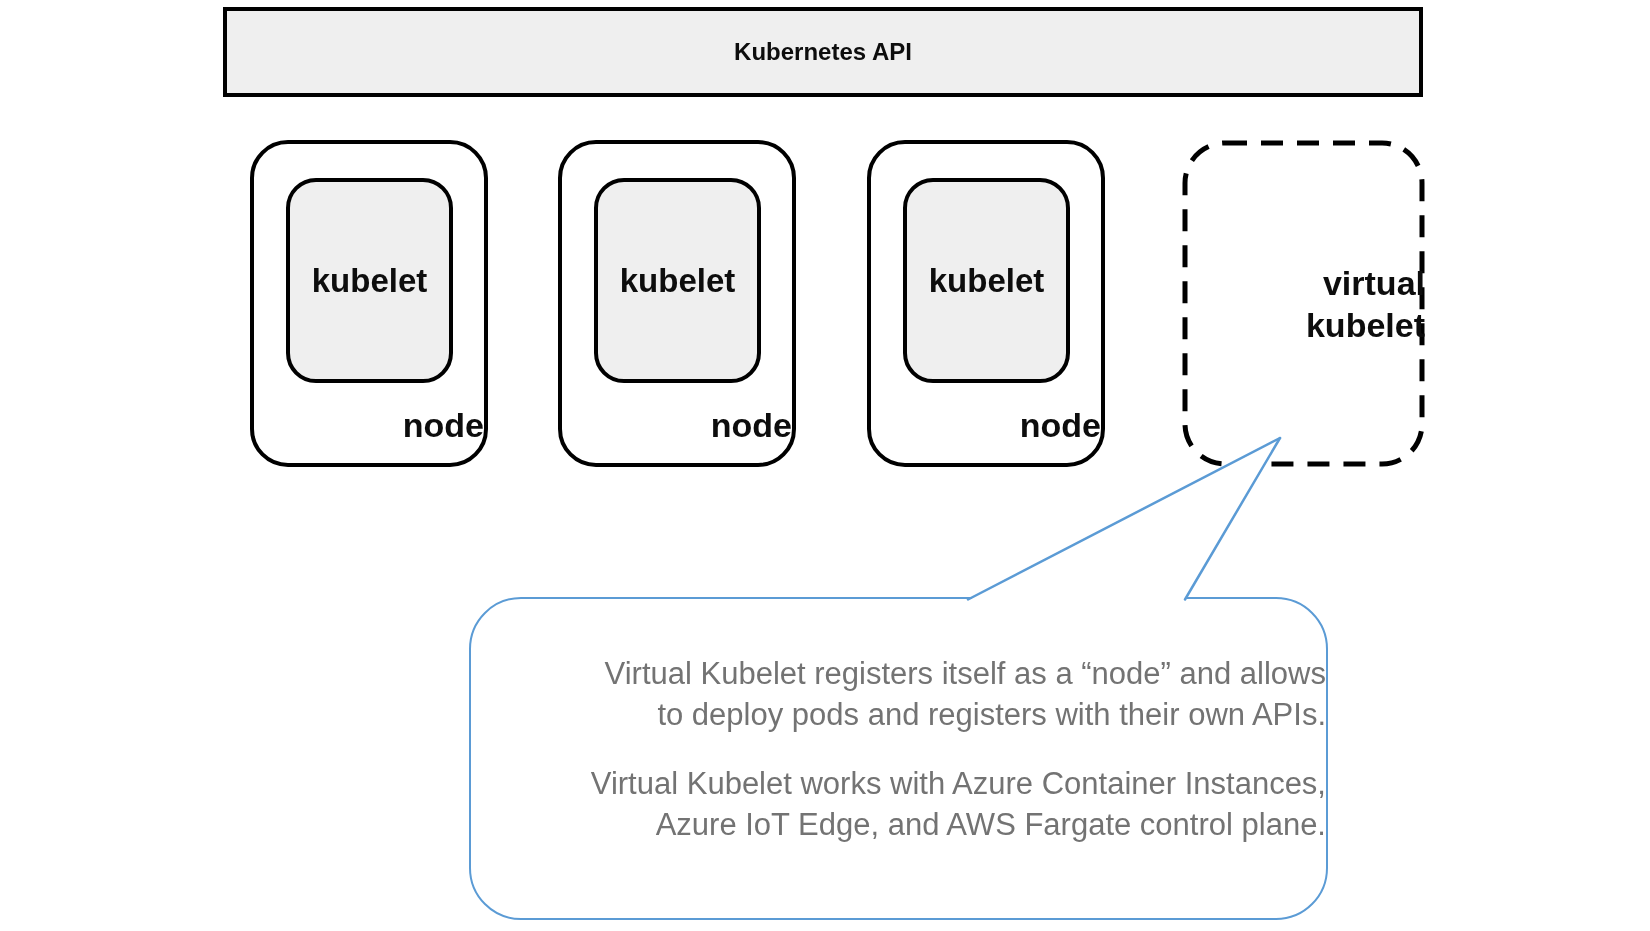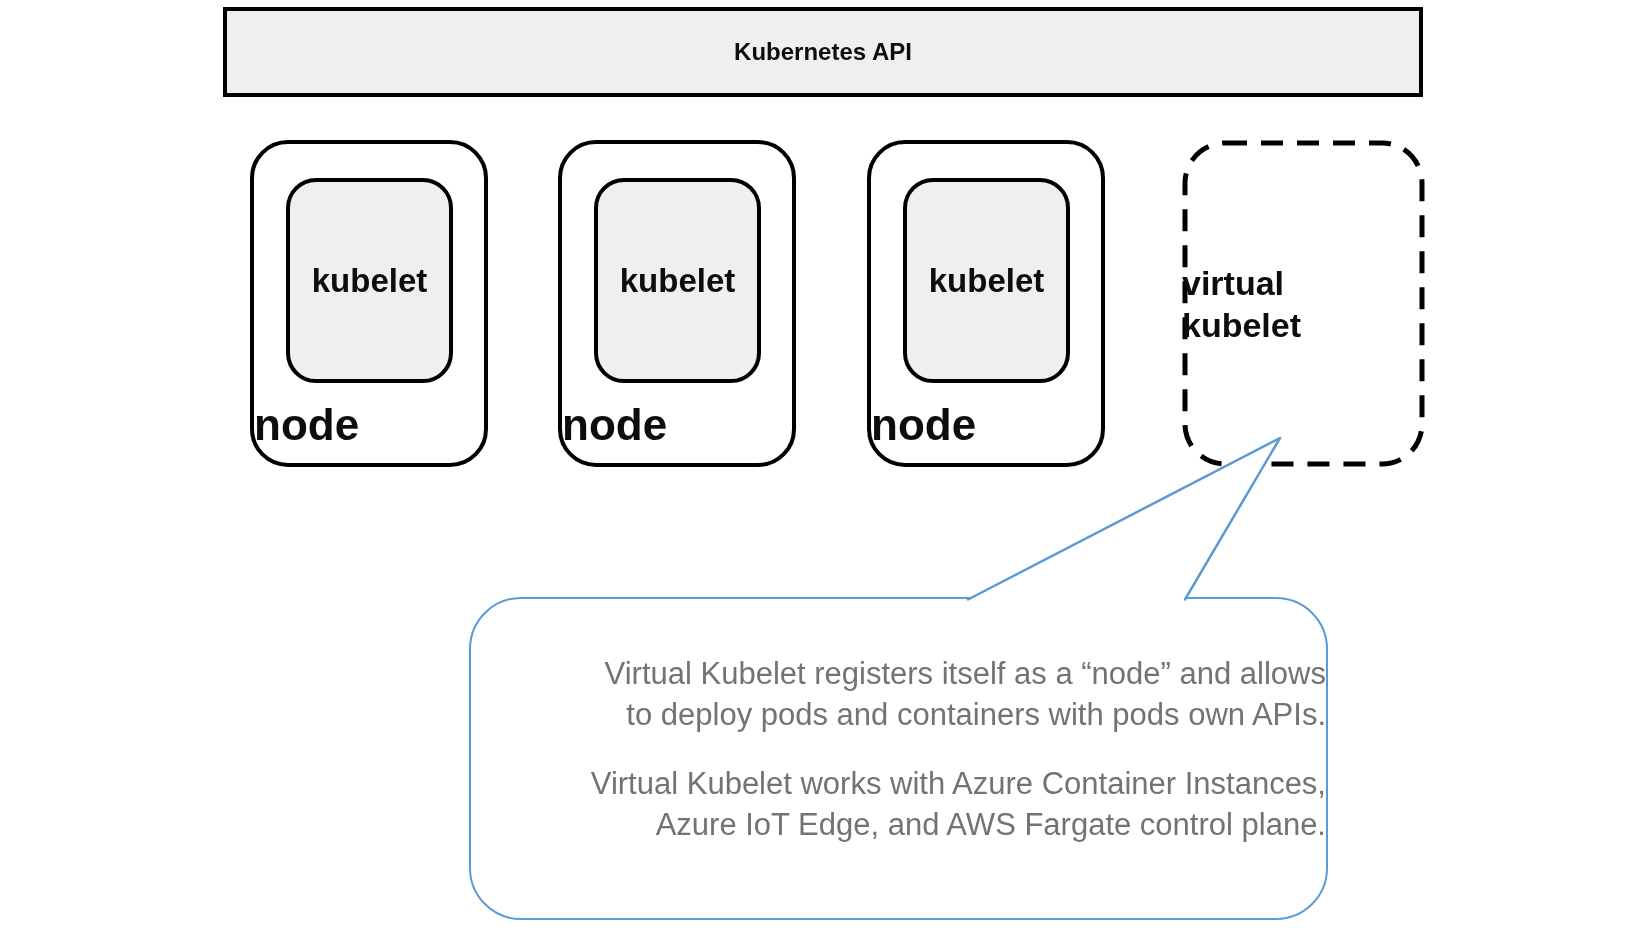--- a/index.html
+++ b/index.html
@@ -50,36 +50,36 @@
     box-sizing: border-box;
     background: var(--panel-gray);
     border: 4px solid var(--line-black);
     border-radius: 30px;
     display: flex; align-items: center; justify-content: center;
     font-size: 33px; font-weight: bold;
   }
   .node-label {
     position: absolute;
     left: 0; right: 0; bottom: 18px;
-    text-align: left;
-    font-size: 44px; font-weight: bold;
+    text-align: right;
+    font-size: 34px; font-weight: bold;
     line-height: 40px;
   }
 
   
   .virtual {
     position: absolute;
     left: 1182px; top: 140px;
     width: 243px; height: 327px;
   }
   .virtual svg { position: absolute; left: 0; top: 0; }
   .virtual-label {
     position: absolute; inset: 0;
     display: flex; flex-direction: column;
-    align-items: flex-start; justify-content: center;
+    align-items: flex-end; justify-content: center;
     font-size: 34px; font-weight: bold;
     line-height: 42px;
     text-align: center;
   }
 
   
   .bubble {
     position: absolute;
     left: 469px; top: 597px;
     width: 859px; height: 323px;
@@ -144,21 +144,21 @@
     <div class="virtual-label">
       <span>virtual</span>
       <span>kubelet</span>
     </div>
   </div>
 
   <div class="bubble">
     <div class="bubble-text">
       <div class="bubble-para">
         <div>Virtual Kubelet registers itself as a “node” and allows</div>
-        <div>to deploy pods and containers with pods own APIs.</div>
+        <div>to deploy pods and registers with their own APIs.</div>
       </div>
       <div class="bubble-para">
         <div>Virtual Kubelet works with Azure Container Instances,</div>
         <div>Azure IoT Edge, and AWS Fargate control plane.</div>
       </div>
     </div>
   </div>
 
   <svg class="tail-svg" viewBox="0 0 1650 931" aria-hidden="true">
     <path d="M 968 600.5 L 1280 438 L 1185 600.5 Z" fill="#ffffff" stroke="none"></path>

